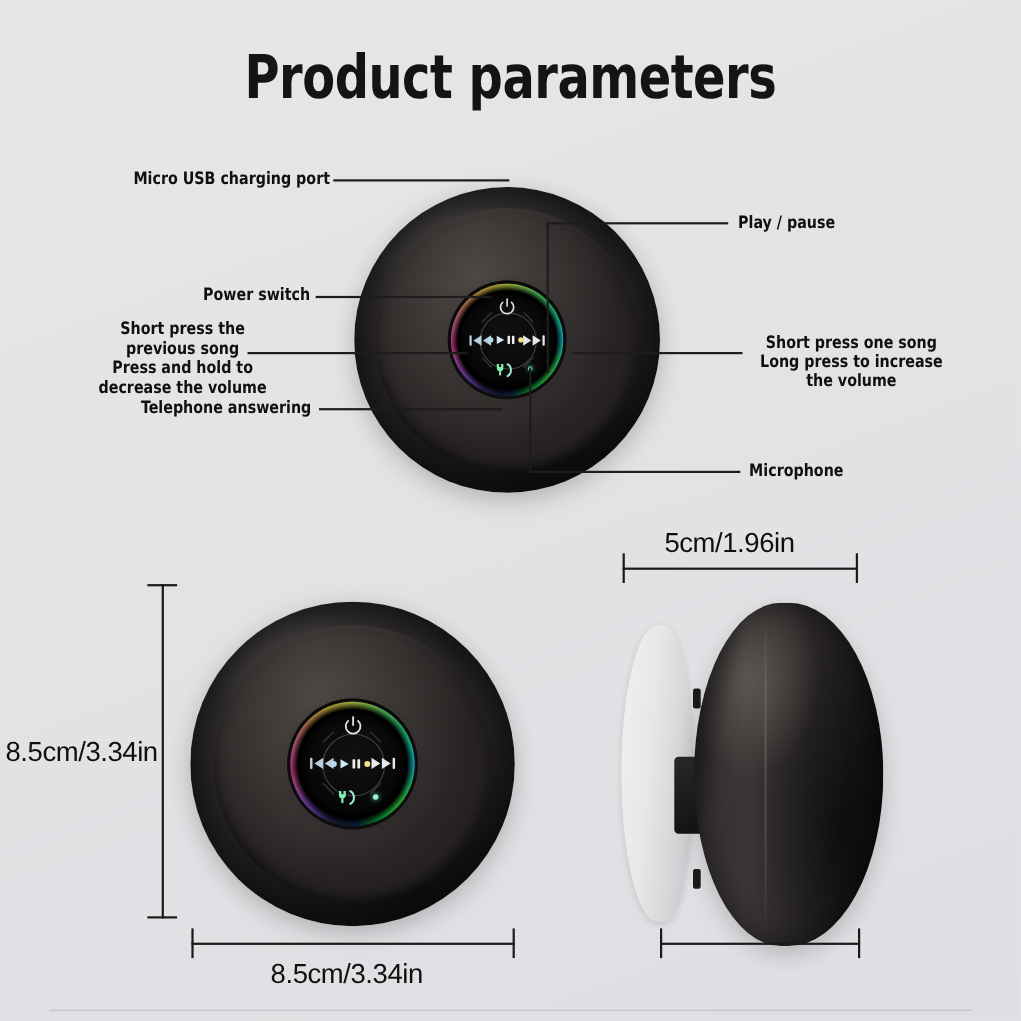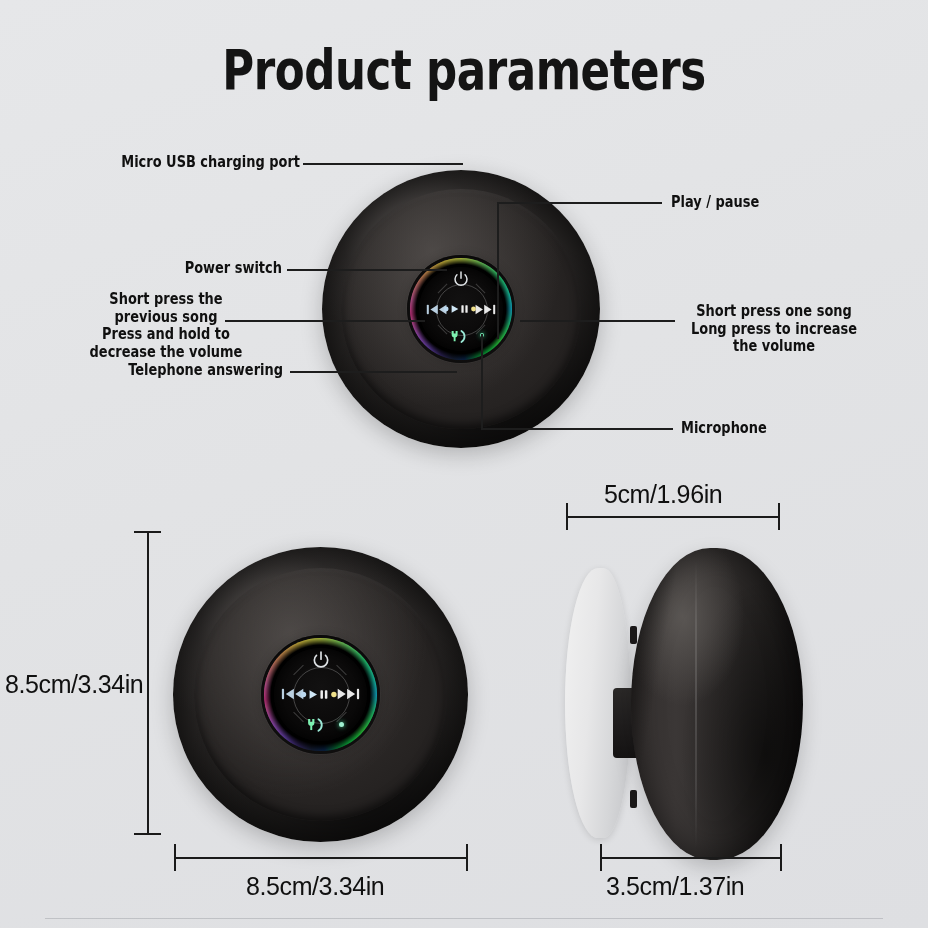--- a/index.html
+++ b/index.html
@@ -375,17 +375,16 @@
   <div class="dimtext" style="left: 5px; top: 670px; transform: none;">8.5cm/3.34in</div>
 
   <div class="dim h" style="left:174px;top:857px;width:294px;"></div>
   <div class="cap v" style="left:174px;top:844px;height:27px;"></div>
   <div class="cap v" style="left:466px;top:844px;height:27px;"></div>
   <div class="dimtext" style="left:246px;top:872px;">8.5cm/3.34in</div>
 
   <div class="dim h" style="left:600px;top:857px;width:182px;"></div>
   <div class="cap v" style="left:600px;top:844px;height:27px;"></div>
   <div class="cap v" style="left:780px;top:844px;height:27px;"></div>
-  <div class="dimtext" style="left:606px;top:872px;">3.5cm/1.37in</div>
 
   <div class="footline" style="left:45px;top:918px;width:838px;"></div>
 
 </div>
 
 </body></html>

